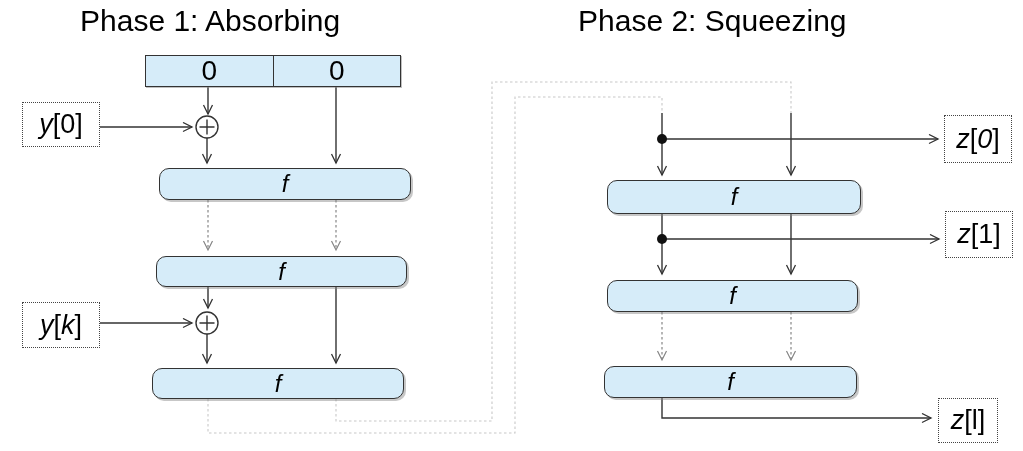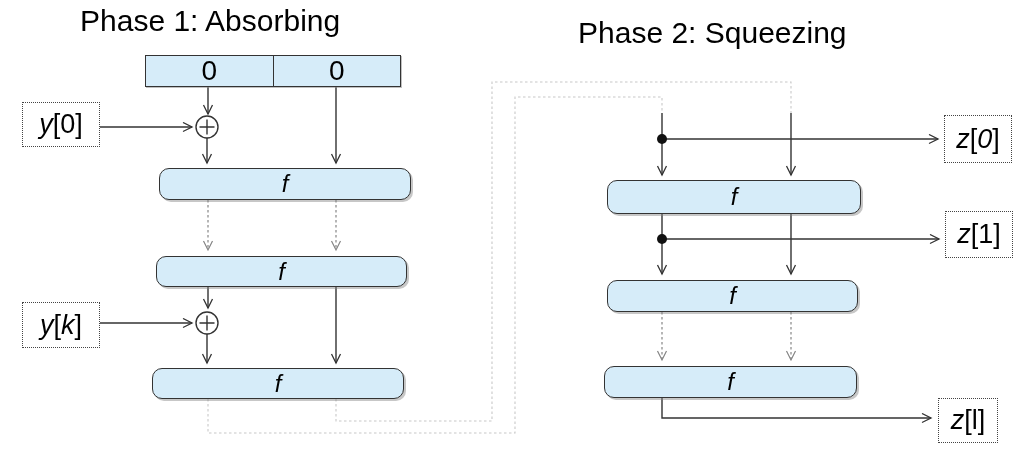--- a/index.html
+++ b/index.html
@@ -93,21 +93,21 @@
       <circle cx="207" cy="127" r="11" fill="#fff" stroke="#333" stroke-width="1.4"></circle>
       <path d="M199.5,127 H214.5 M207,119.5 V134.5" stroke="#333" stroke-width="1.4" fill="none"></path>
     </g>
     <g>
       <circle cx="207" cy="323" r="11" fill="#fff" stroke="#333" stroke-width="1.4"></circle>
       <path d="M199.5,323 H214.5 M207,315.5 V330.5" stroke="#333" stroke-width="1.4" fill="none"></path>
     </g>
   </svg>
 
   <div class="title" style="left:80px;top:4px;">Phase 1: Absorbing</div>
-  <div class="title" style="left:578px;top:16px;text-align:right;">Phase 2: Squeezing</div>
+  <div class="title" style="left:578px;top:4px;text-align:right;">Phase 2: Squeezing</div>
 
   <div class="statebox" style="left:145px;top:55px;width:256px;height:32px;">
     <div class="cell">
       <span>0</span>
     </div>
     <div class="cell">
       <span>0</span>
     </div>
   </div>
 

